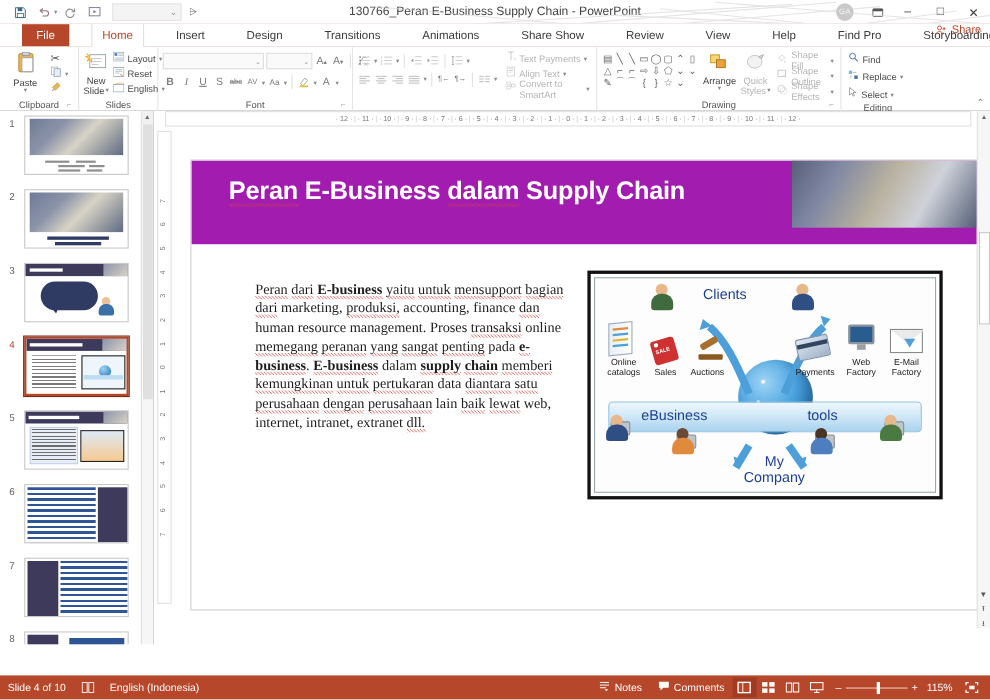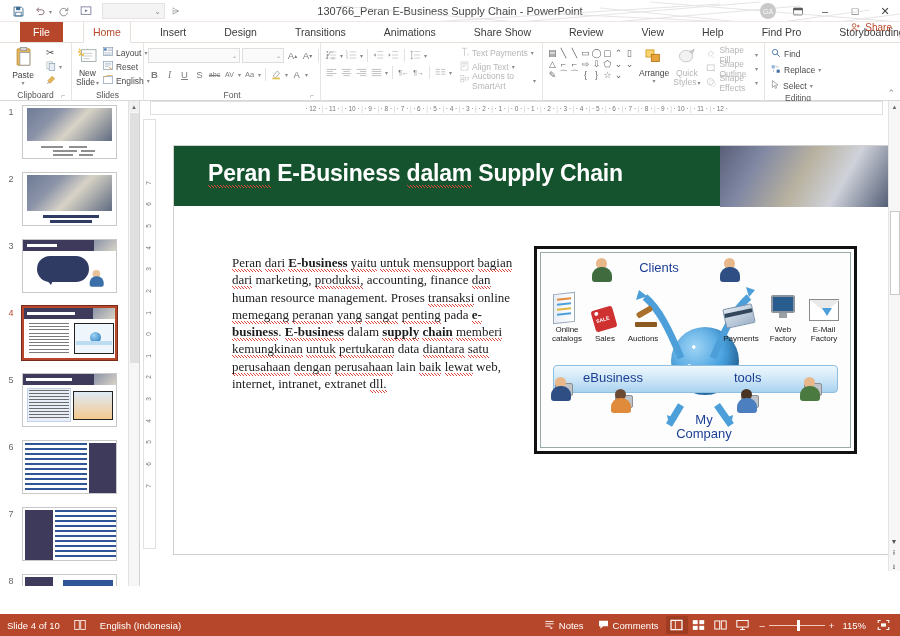--- a/index.html
+++ b/index.html
@@ -140,21 +140,21 @@
     font-size: 6.5px; color: #777;
   }
   .vruler span { writing-mode: vertical-rl; transform: rotate(180deg); line-height: 1; }
   .ruler-tick { margin: 0 1.5px; }
 
   .slide {
     position: absolute; left: 33px; top: 44px; width: 716px; height: 410px;
     background: #fff; border: 1px solid #d0d0d0; overflow: hidden;
   }
   .slide-title-bar {
-    position: absolute; left: 0; top: 0; width: 716px; height: 60px; background: #14532d;
+    position: absolute; left: 0; top: 0; width: 716px; height: 76px; background: #a21caf;
   }
   .slide-title-photo {
     position: absolute; right: 0; top: 0; width: 170px; height: 61px;
     background: linear-gradient(120deg,#5a5f78 0%,#7f87a3 22%,#b9b2a0 48%,#cfd2da 70%,#4f5a72 100%);
   }
   .slide-title-text {
     position: absolute; left: 34px; top: 14px; font-size: 23px; font-weight: bold; color: #fff;
     letter-spacing: -.2px; white-space: nowrap;
   }
   .sq { background-image: linear-gradient(45deg, transparent 40%, #e0453c 40%, #e0453c 60%, transparent 60%); background-size: 3px 3px; background-repeat: repeat-x; background-position: 0 bottom; padding-bottom: 2px; }
@@ -571,21 +571,21 @@
             <span class="dropcaret">▾</span>
           </div>
           <div class="smallbtn dim">
             <span class="gl">
               <svg width="9" height="10" viewBox="0 0 14 16">
                   <rect x="1" y="1" width="5" height="4" fill="none" stroke="#c8c8c8"></rect>
                   <rect x="1" y="7" width="5" height="4" fill="none" stroke="#c8c8c8"></rect>
                   <rect x="8" y="4" width="5" height="4" fill="none" stroke="#c8c8c8"></rect>
                 </svg>
             </span>
-            <span>Auctions to SmartArt</span>
+            <span>Convert to SmartArt</span>
             <span class="dropcaret">▾</span>
           </div>
         </div>
       </div>
     </div>
 
     <div class="rgroup" style="width:222px">
       <div class="rgroup-body" style="gap:4px;padding-top:2px">
         <div class="shapes">
           <span>▤</span>
@@ -662,20 +662,24 @@
               <svg width="10" height="10" viewBox="0 0 16 16">
                   <circle cx="7" cy="7.5" r="5" fill="none" stroke="#c8c8c8" stroke-width="1.2"></circle>
                   <circle cx="10" cy="10.5" r="5" fill="none" stroke="#dcdcdc"></circle>
                 </svg>
             </span>
             <span>Shape Effects</span>
             <span class="dropcaret">▾</span>
           </div>
         </div>
       </div>
+      <div class="rgroup-label">
+        <span>Drawing</span>
+        <span class="dlg">⌐</span>
+      </div>
     </div>
 
     <div class="rgroup" style="width:66px;border-right:none">
       <div class="rgroup-body">
         <div class="col" style="gap:3px;padding-top:2px">
           <div class="smallbtn">
             <span class="gl">
               <svg width="10" height="10" viewBox="0 0 16 16">
                   <circle cx="6.5" cy="6.5" r="4.2" fill="none" stroke="#4472a8" stroke-width="1.4"></circle>
                   <path d="M9.8 9.8 14 14" stroke="#4472a8" stroke-width="1.6"></path>

